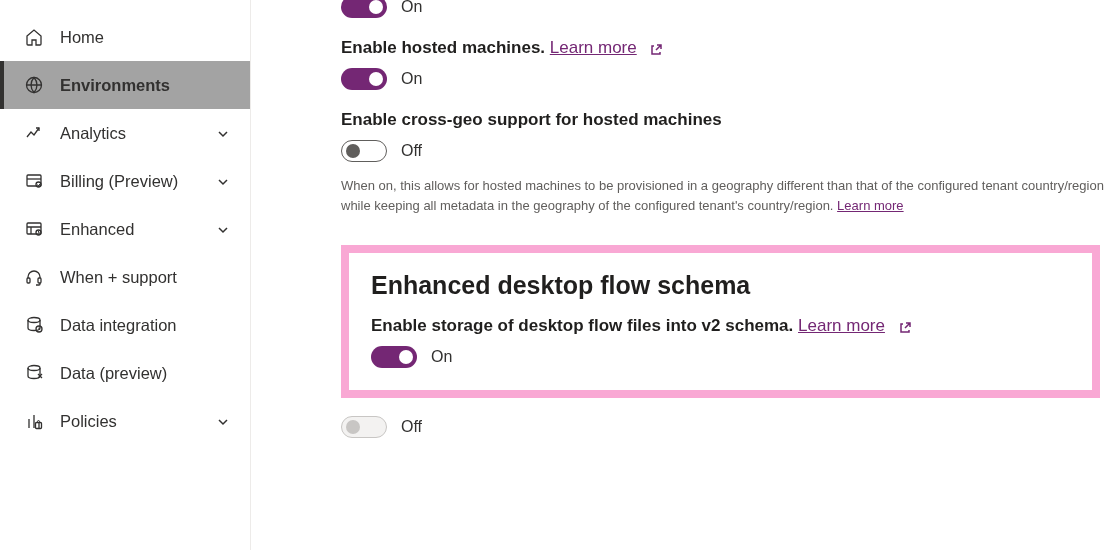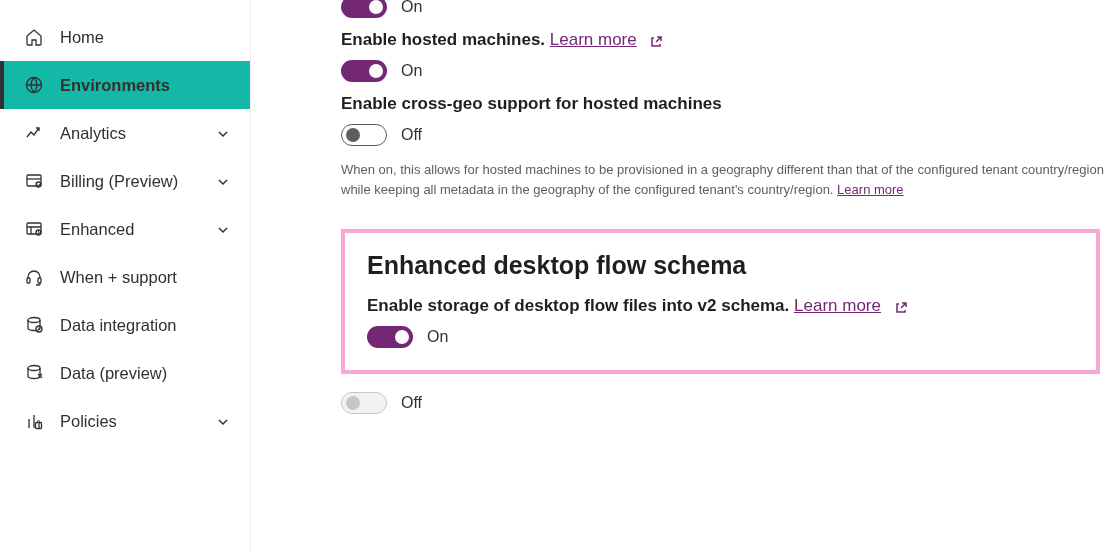--- a/index.html
+++ b/index.html
@@ -23,21 +23,21 @@
       display: flex;
       align-items: center;
       padding: 14px 20px 14px 24px;
       cursor: pointer;
       position: relative;
       font-size: 16.5px;
       color: #323130;
       gap: 16px;
     }
     .nav-item.active {
-      background: #14b8a6;
+      background: #a3a3a3;
       font-weight: 600;
     }
     .nav-item.active::before {
       content: "";
       position: absolute;
       left: 0;
       top: 0;
       bottom: 0;
       width: 4px;
       background: #323130;
@@ -62,21 +62,21 @@
       overflow: hidden;
     }
     .setting-block {
       margin-bottom: 8px;
     }
     .setting-label {
       font-size: 17px;
       font-weight: 600;
       color: #201f1e;
       margin-bottom: 10px;
-      margin-top: 12px;
+      margin-top: 20px;
     }
     .setting-label .link { text-decoration: underline; color: #742774; font-weight: 400; }
     .link {
       color: #742774;
       text-decoration: underline;
       cursor: pointer;
     }
     .ext-icon {
       display: inline-block;
       width: 14px;
@@ -124,21 +124,21 @@
     }
 
     .section-title {
       font-size: 25px;
       font-weight: 600;
       color: #201f1e;
       margin-bottom: 14px;
     }
 
     .highlight-box {
-      border: 4px solid #f9a8d4;
+      border: 8px solid #f9a8d4;
       padding: 18px 30px 18px 22px;
       margin-top: 30px;
       margin-bottom: 18px;
       width: 759px;
     }
   </style>
 </head>
 <body>
 
 <div class="sidebar">

